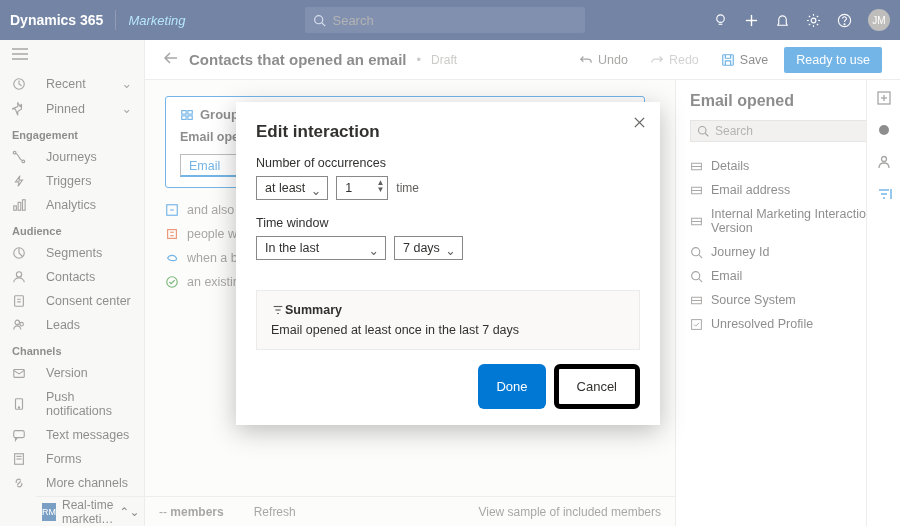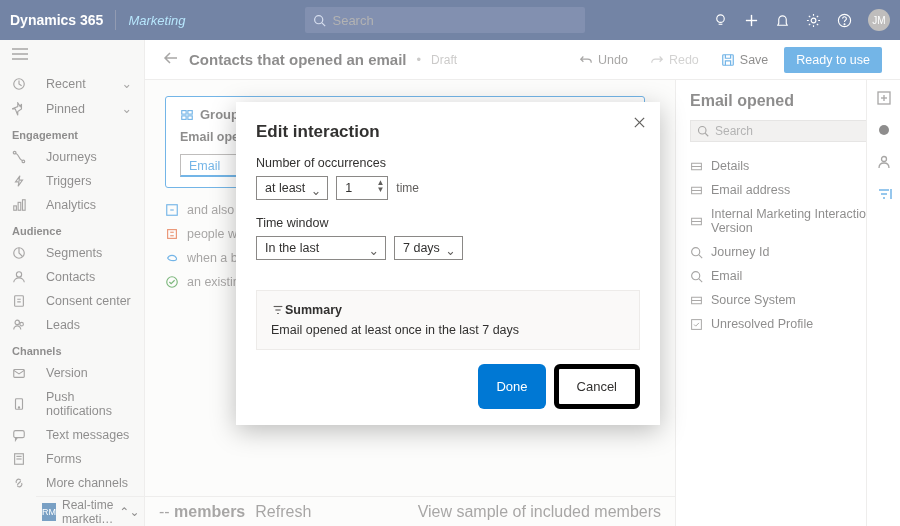--- a/index.html
+++ b/index.html
@@ -36,21 +36,21 @@
   
   .main { position:absolute; top:80px; left:145px; right:0; bottom:0; display:flex; }
   .canvas { flex:1; padding:16px 20px; overflow:hidden; position:relative;}
   .groupbox { background:#fff; border:1px solid #0078d4; border-radius:3px; padding:10px 14px; width:480px; margin-bottom:14px;}
   .groupbox .g-title { display:flex; align-items:center; gap:6px; font-size:13px; font-weight:600; color:#323130; margin-bottom:8px;}
   .groupbox .stmt { font-size:12.5px; color:#323130;}
   .groupbox .tabs { margin-top:10px; display:flex; gap:14px; font-size:12px; color:#605e5c;}
   .groupbox .tabs .sel { color:#0078d4; border-bottom:2px solid #0078d4; padding-bottom:2px;}
   .addrow { display:flex; align-items:center; gap:8px; margin:10px 0; font-size:12.5px; color:#605e5c;}
   .addrow svg { flex-shrink:0;}
-  .footerbar { position:absolute; left:0; right:0; bottom:0; height:30px; border-top:1px solid #e1dfdd; display:flex; align-items:center; padding:0 14px; font-size:16px; color:#605e5c; gap:10px;}
+  .footerbar { position:absolute; left:0; right:0; bottom:0; height:30px; border-top:1px solid #e1dfdd; display:flex; align-items:center; padding:0 14px; font-size:12px; color:#605e5c; gap:30px;}
   .footerbar .vs { margin-left:auto; }
   
   .rpanel { width:225px; background:#fff; border-left:1px solid #e1dfdd; padding:12px 14px; position:relative;}
   .rpanel h3 { font-size:16px; font-weight:600; margin-bottom:10px;}
   .rpanel .srch { display:flex; align-items:center; border:1px solid #d2d0ce; background:#e8e6e4; padding:3px 6px; font-size:12px; color:#605e5c; gap:6px; margin-bottom:12px;}
   .rpanel .srch input { border:none; background:transparent; outline:none; font-size:12px; flex:1;}
   .attr { display:flex; align-items:center; gap:8px; font-size:12.5px; color:#323130; padding:5px 0; cursor:pointer;}
   .ribbon { position:absolute; top:80px; right:0; width:34px; background:#fff; border-left:1px solid #e1dfdd; height:calc(100% - 80px); display:flex; flex-direction:column; align-items:center; padding-top:10px; gap:16px; color:#605e5c;}
   
   .scrim { position:absolute; inset:0; top:0; background:rgba(255,255,255,0.45); }

